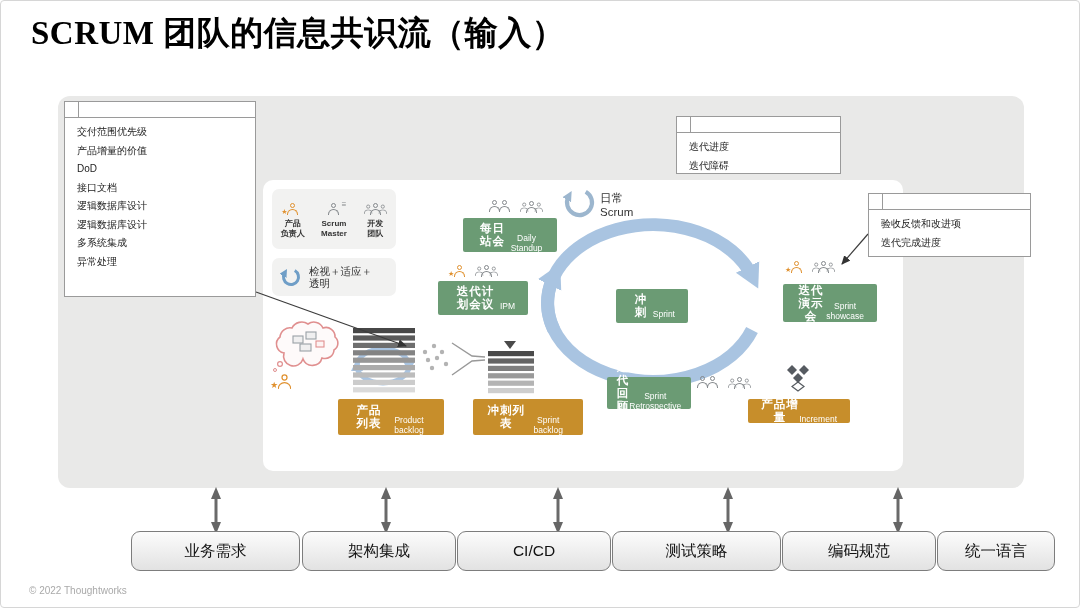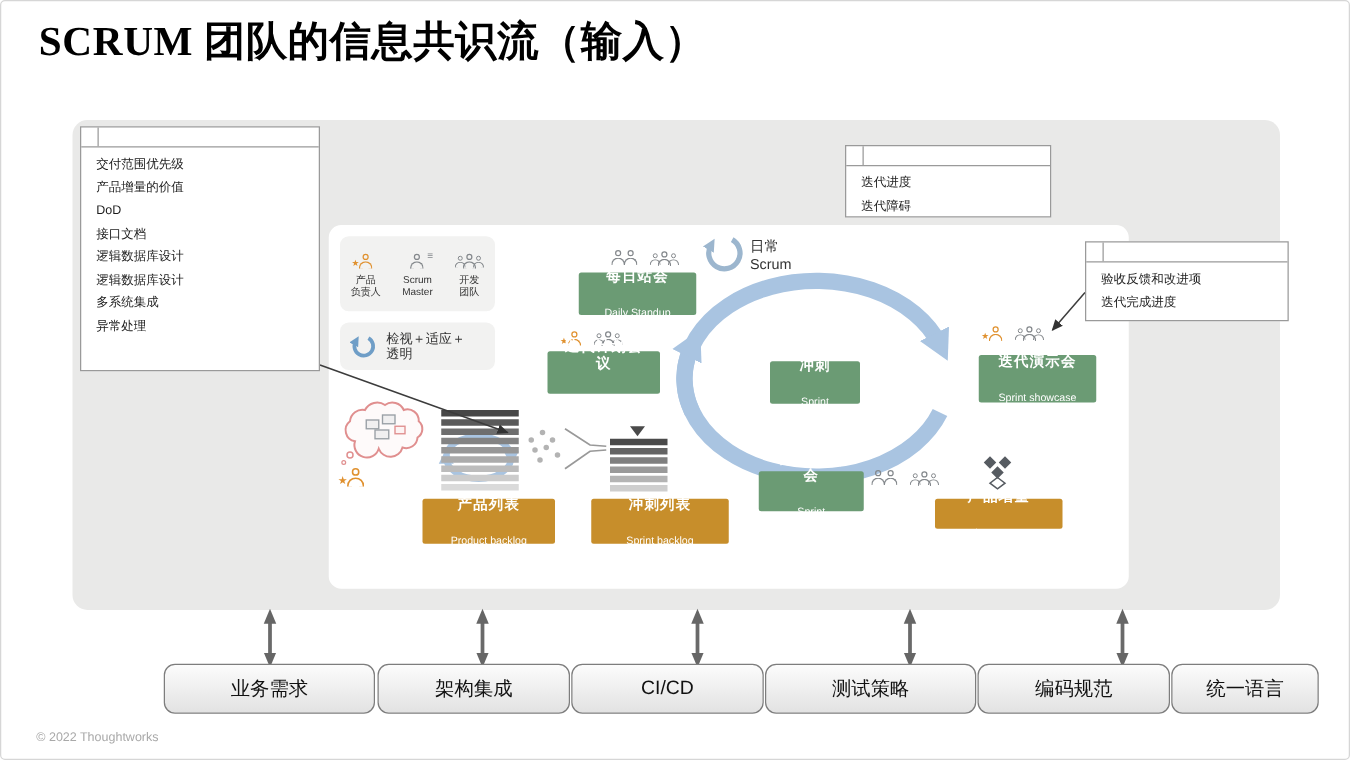--- a/index.html
+++ b/index.html
@@ -11,32 +11,32 @@
   .inner{position:absolute;left:262px;top:179px;width:640px;height:291px;background:#fff;border-radius:10px;z-index:2}
   .overlay{position:absolute;left:0;top:0;z-index:3;pointer-events:none}
 
   
   .callout{position:absolute;background:#fff;border:1px solid #9a9a9a;z-index:5;box-sizing:border-box}
   .callout-head{height:15px;border-bottom:1px solid #9a9a9a;position:relative}
   .callout-head::before{content:"";position:absolute;left:13px;top:0;bottom:0;border-left:1px solid #9a9a9a}
   .callout-body{padding:5px 10px 4px 12px;font-size:10px;line-height:18.5px;color:#1c1c1c}
 
   
-  .node{position:absolute;z-index:4;display:flex;flex-direction:column;align-items:center;justify-content:center;
+  .node{position:absolute;z-index:4;display:flex;flex-direction:row;align-items:center;justify-content:center;
         color:#fff;text-align:center;border-radius:2px;box-sizing:border-box;padding:2px 13px}
   .node.green{background:#6b9b74}
   .node.orange{background:#c78e2b}
   .node .zh{font-size:11.5px;font-weight:600;letter-spacing:1px;line-height:13px}
   .node .en{font-size:8.5px;line-height:10px;margin-top:16px}
 
   
   .lgbox{position:absolute;background:#f2f2f1;border-radius:7px;z-index:4;box-sizing:border-box}
   .roles{left:271px;top:188px;width:124px;height:60px;display:flex;justify-content:space-around;align-items:flex-start;padding-top:9px}
   .role{text-align:center;width:38px}
-  .rlabel{font-size:8px;font-weight:400;color:#333;line-height:9.5px;margin-top:3px}
+  .rlabel{font-size:8px;font-weight:700;color:#333;line-height:9.5px;margin-top:3px}
   .prelines{white-space:pre-line}
   .inspect{left:271px;top:257px;width:124px;height:38px;display:flex;align-items:center;gap:7px;padding:0 8px}
   .inspect-label{font-size:10.5px;color:#333;line-height:12.5px;width:72px}
 
   
   .pi{position:relative;display:inline-block;width:13px;height:13px;vertical-align:bottom}
   .pi .h{position:absolute;left:4px;top:0;width:5px;height:5px;border:1.5px solid #84888c;border-radius:50%;box-sizing:border-box}
   .pi .t{position:absolute;left:1px;top:6px;width:11px;height:6px;border:1.5px solid #84888c;border-bottom:none;border-radius:6px 6px 0 0;box-sizing:border-box}
   .pi.or .h,.pi.or .t{border-color:#e0912f}
   .pi .star{position:absolute;left:-5px;top:5px;font-size:7px;color:#e0912f;line-height:1}

